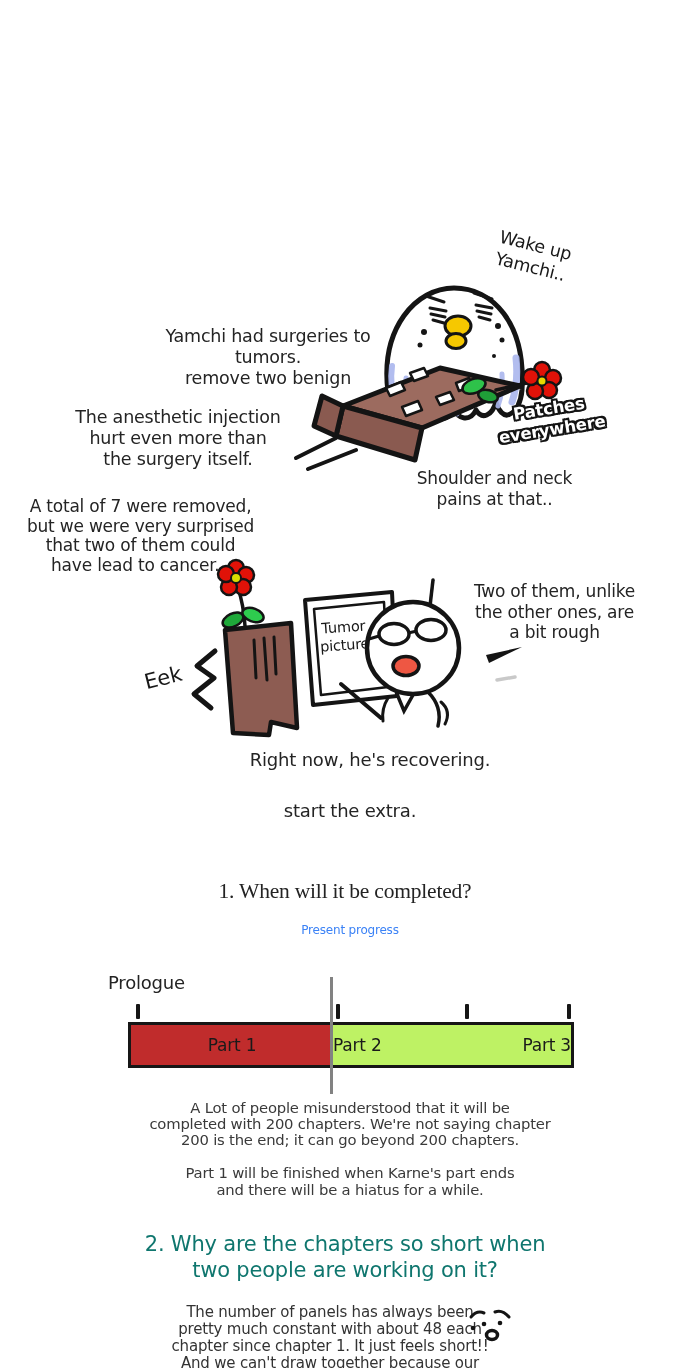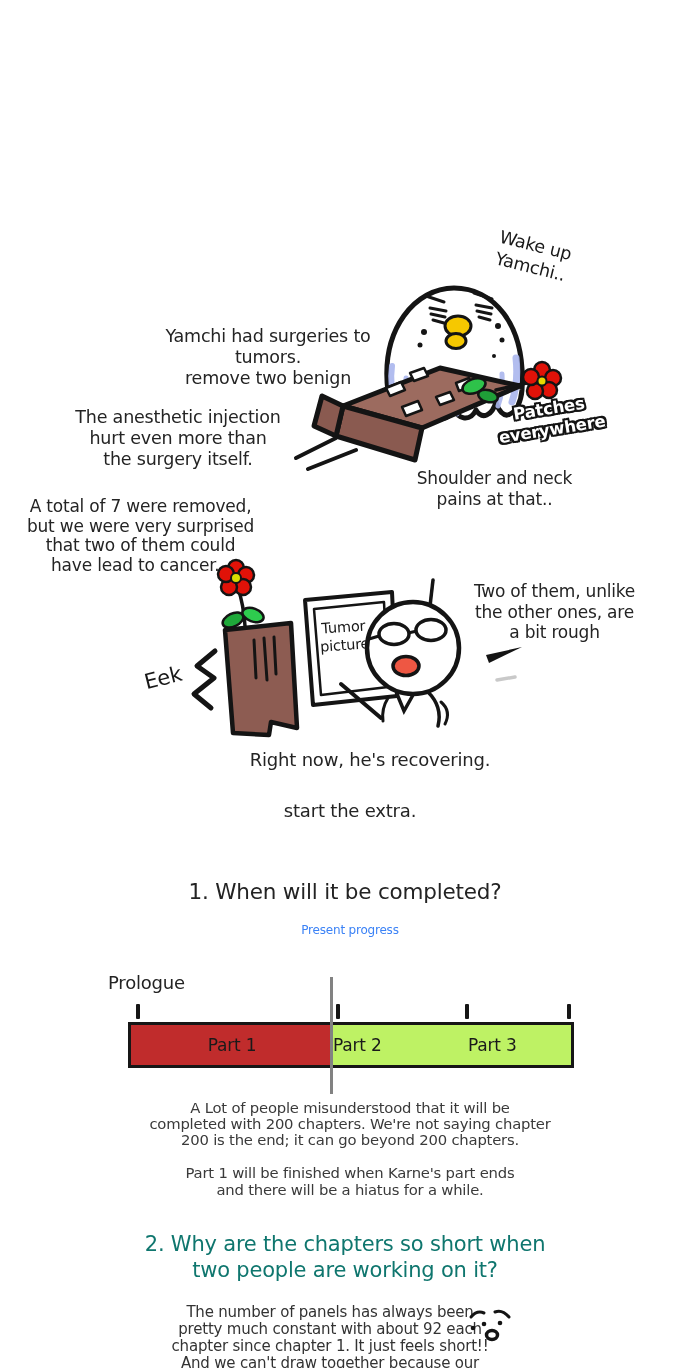--- a/index.html
+++ b/index.html
@@ -21,21 +21,21 @@
     text-shadow:-2px -2px 0 #141414, 2px -2px 0 #141414, -2px 2px 0 #141414, 2px 2px 0 #141414,
                 -2px 0 0 #141414, 2px 0 0 #141414, 0 -2px 0 #141414, 0 2px 0 #141414;
   }
   .shoulder { left:392px; top:468px; width:205px; font-size:17px; line-height:21px; }
   .total { left:8px; top:497px; width:265px; font-size:17px; line-height:19.5px; }
   .rough { left:452px; top:581px; width:205px; font-size:17px; line-height:20.5px; }
   .eek { left:128px; top:666px; width:70px; font-size:21px; transform:rotate(-14deg); color:#181818; }
   .tumorpic { left:308px; top:618px; width:72px; font-size:14.5px; line-height:18px; transform:rotate(-4deg); color:#181818; }
   .recovering { left:175px; top:749px; width:390px; font-size:18px; }
   .stoptalk { left:175px; top:801px; width:350px; font-size:18px; line-height:20.5px; }
-  .h1 { left:95px; top:879px; width:500px; font-size:21.5px; color:#232323; }
+  .h1 { left:95px; top:879px; width:500px; font-size:21.5px; color:#232323;font-family:Liberation Serif, serif; }
   .present { left:100px; top:923px; width:500px; font-size:12px; color:#3b82f6; }
   .prologue { left:108px; top:972px; width:140px; font-size:18px; text-align:left; color:#232323; }
   .paraA { left:90px; top:1100px; width:520px; font-size:14.8px; line-height:15.9px; color:#3a3a3a; }
   .paraB { left:90px; top:1164px; width:520px; font-size:14.8px; line-height:17px; color:#3a3a3a; }
   .h2 { left:95px; top:1232px; width:500px; font-size:21px; line-height:25.5px; color:#0f766e; }
   .paraC { left:70px; top:1304px; width:520px; font-size:15px; line-height:17px; color:#333333; }
 
   .illus { position:absolute; }
   .illus svg { display:block; }
 
@@ -44,21 +44,21 @@
   .bar {
     position:absolute; left:128px; top:1022px; width:446px; height:46px;
     border:3px solid #161616; background:#bef264;
   }
   .bar-fill {
     position:absolute; left:0; top:0; width:202px; height:40px;
     background:#c02c2c; display:flex; align-items:center; justify-content:center;
   }
   .part-label { font-size:17px; color:#1a1a1a; letter-spacing:-0.2px; }
   .part2 { position:absolute; left:202px; top:0; width:135px; height:40px; line-height:40px; text-align:left; }
-  .part3 { position:absolute; left:337px; top:0; width:103px; height:48px; line-height:40px; text-align:left; }
+  .part3 { position:absolute; left:337px; top:0; width:103px; height:48px; line-height:40px; text-align:right; }
   .marker { position:absolute; left:330px; top:977px; width:3px; height:117px; background:#828282; }
 </style>
 </head>
 <body>
 
 <div class="page">
 
 
   <div class="txt wakeup">
       <span class="ln">Wake up</span>
@@ -264,21 +264,21 @@
       <span class="ln">Part 1 will be finished when Karne's part ends</span>
       <span class="ln">and there will be a hiatus for a while.</span>
     </div>
 
   <div class="txt h2">
       <span class="ln">2. Why are the chapters so short when</span>
       <span class="ln">two people are working on it?</span>
     </div>
   <div class="txt paraC">
       <span class="ln">The number of panels has always been</span>
-      <span class="ln">pretty much constant with about 92 each</span>
+      <span class="ln">pretty much constant with about 48 each</span>
       <span class="ln">chapter since chapter 1. It just feels short!!</span>
       <span class="ln">And we can't draw together because our</span>
     </div>
 
   <div class="illus" style="left:465px; top:1302px;">
     <svg width="50" height="46" viewBox="0 0 50 46">
       <g stroke="#141414" stroke-width="3" fill="none" stroke-linecap="round">
         <path d="M 6 15 Q 12 8 19 11"></path>
         <path d="M 30 10 Q 37 7 44 15"></path>
       </g>

